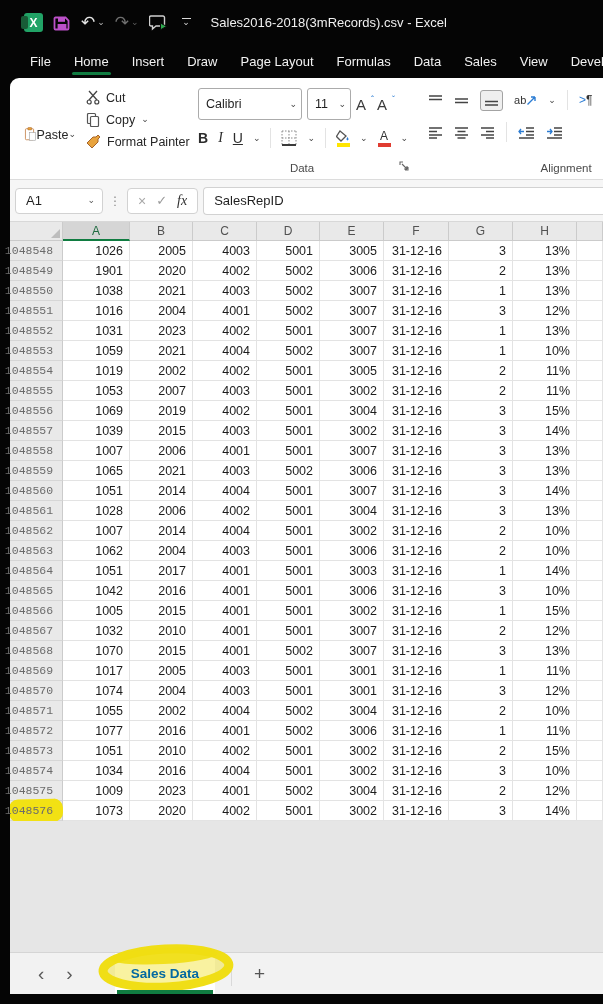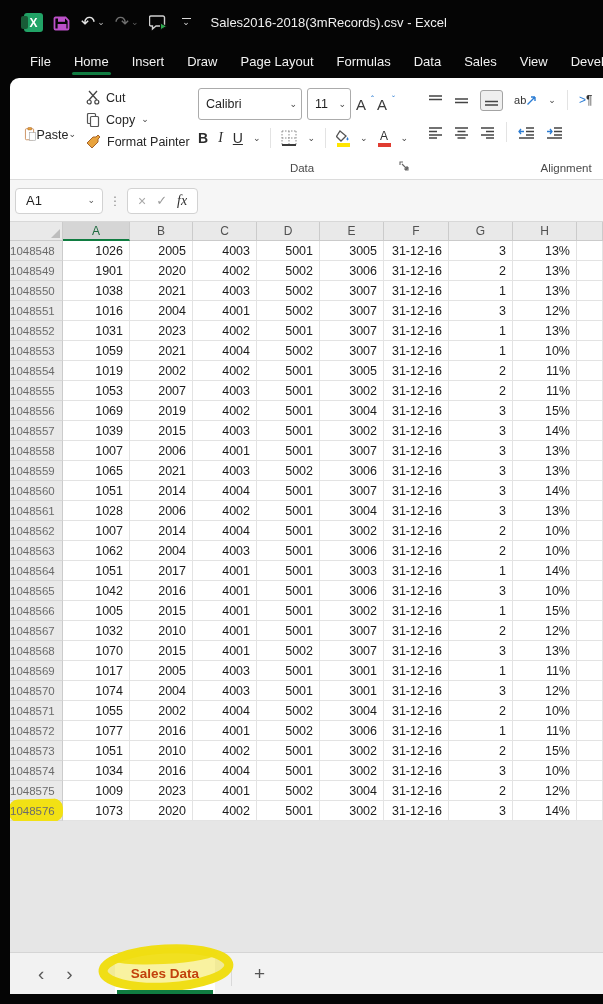--- a/index.html
+++ b/index.html
@@ -95,38 +95,38 @@
   .gridwrap{position:absolute;left:10px;top:222px;width:593px;}
   .hdr,.grow2{display:grid;grid-template-columns:53px 67px 63px 64px 63px 64px 65px 64px 64px 26px;}
   .hdr{height:19px;}
   .hcell{background:#e9e9e9;border-right:1px solid #cbcbcb;border-bottom:1px solid #cbcbcb;
     display:flex;align-items:center;justify-content:center;font-size:12px;color:#525252;box-sizing:border-box;}
   .hcell.corner{justify-content:flex-end;align-items:flex-end;}
   .corner-tri{width:0;height:0;border-left:9px solid transparent;border-bottom:9px solid #bdbdbd;margin:0 2px 2px 0;}
   .hcell.active{background:#d5d5d5;border-bottom:2px solid var(--green);color:#1f6b40;}
   .grow2{height:20px;}
   .rowhead{background:#e9e9e9;border-right:1px solid #cbcbcb;border-bottom:1px solid #d6d6d6;
-    display:flex;align-items:center;justify-content:flex-start;padding-right:14px;font-size:11.5px;color:#6b6b6b;
-    box-sizing:border-box;position:relative;}
+    display:flex;align-items:center;justify-content:center;padding-right:14px;font-size:11.5px;color:#6b6b6b;
+    box-sizing:border-box;position:relative;font-family:Liberation Mono, monospace;}
   .rowhead span{position:relative;z-index:1;}
   .grow2.hl .rowhead::before{content:"";position:absolute;left:-1px;top:-2px;right:-1px;bottom:-2px;
     background:#f2e114;border-radius:9px;transform:rotate(-1.2deg);z-index:0;}
   .cell{background:#fff;border-right:1px solid #e3e3e3;border-bottom:1px solid #e3e3e3;display:flex;
     align-items:center;justify-content:flex-end;padding-right:6px;font-size:12.5px;color:#1c1c1c;box-sizing:border-box;}
   .emptyarea{position:absolute;left:10px;top:821px;width:593px;height:131px;background:#e6e6e6;}
 
   
   .sheetbar{position:absolute;left:10px;top:952px;width:593px;height:42px;background:#f2f2f2;
     border-top:1px solid #d5d5d5;box-sizing:border-box;display:flex;align-items:center;}
   .navarr{font-size:19px;color:#595959;line-height:1;}
   .navarr.l{margin-left:28px;}
   .navarr.r{margin-left:22px;}
   .sheettab{position:relative;margin-left:42px;height:100%;display:flex;align-items:center;padding:0 16px;
     background:#fff;}
-  .sheettab .tname{position:relative;z-index:3;font-size:13.5px;font-weight:bold;color:#c2410c;}
+  .sheettab .tname{position:relative;z-index:3;font-size:13.5px;font-weight:bold;color:#0369a1;}
   .sheettab::after{content:"";position:absolute;left:2px;right:2px;bottom:0;height:4px;background:var(--green);z-index:3;}
   .tab-annot{position:absolute;left:-22px;top:-12px;z-index:2;pointer-events:none;}
   .vsep2{width:1px;height:24px;background:#d9d9d9;margin-left:16px;}
   .newsheet{font-size:19px;color:#555;margin-left:22px;}
 
   
   .frame-left{position:absolute;left:0;top:0;width:10px;height:1004px;background:#050505;}
   .frame-bottom{position:absolute;left:0;top:994px;width:603px;height:10px;background:#050505;}
 </style>
 </head>
@@ -351,20 +351,23 @@
     <div class="namebox">
       <span>A1</span>
       <span class="chev" style="color:#555">⌄</span>
     </div>
     <span class="dots">⋮</span>
     <div class="fxbox">
       <span class="fx-x">×</span>
       <span class="fx-ok">✓</span>
       <span class="fx-fx">fx</span>
     </div>
+    <div class="finput">
+      <span>SalesRepID</span>
+    </div>
   </div>
 
   <div class="gridwrap">
     <div class="hdr">
         <div class="hcell corner">
           <span class="corner-tri"></span>
         </div>
         <div class="hcell active">A</div>
         <div class="hcell">B</div>
         <div class="hcell">C</div>

